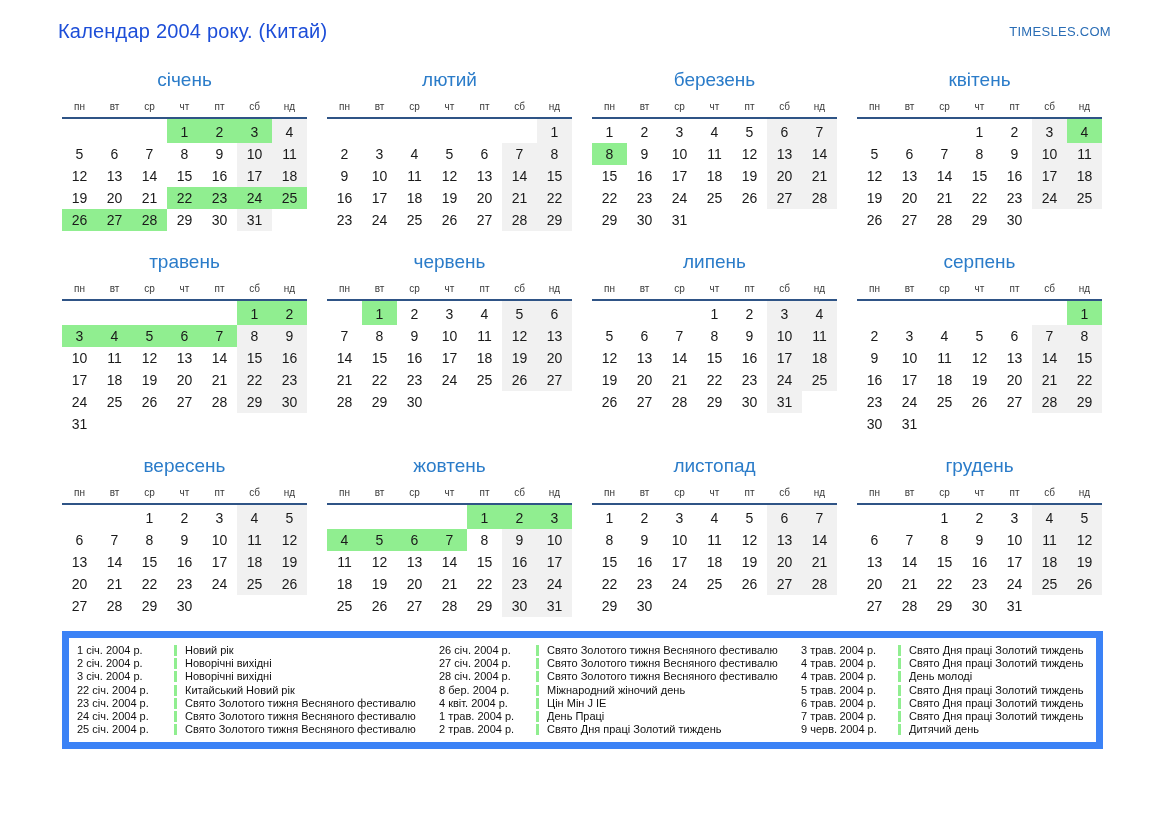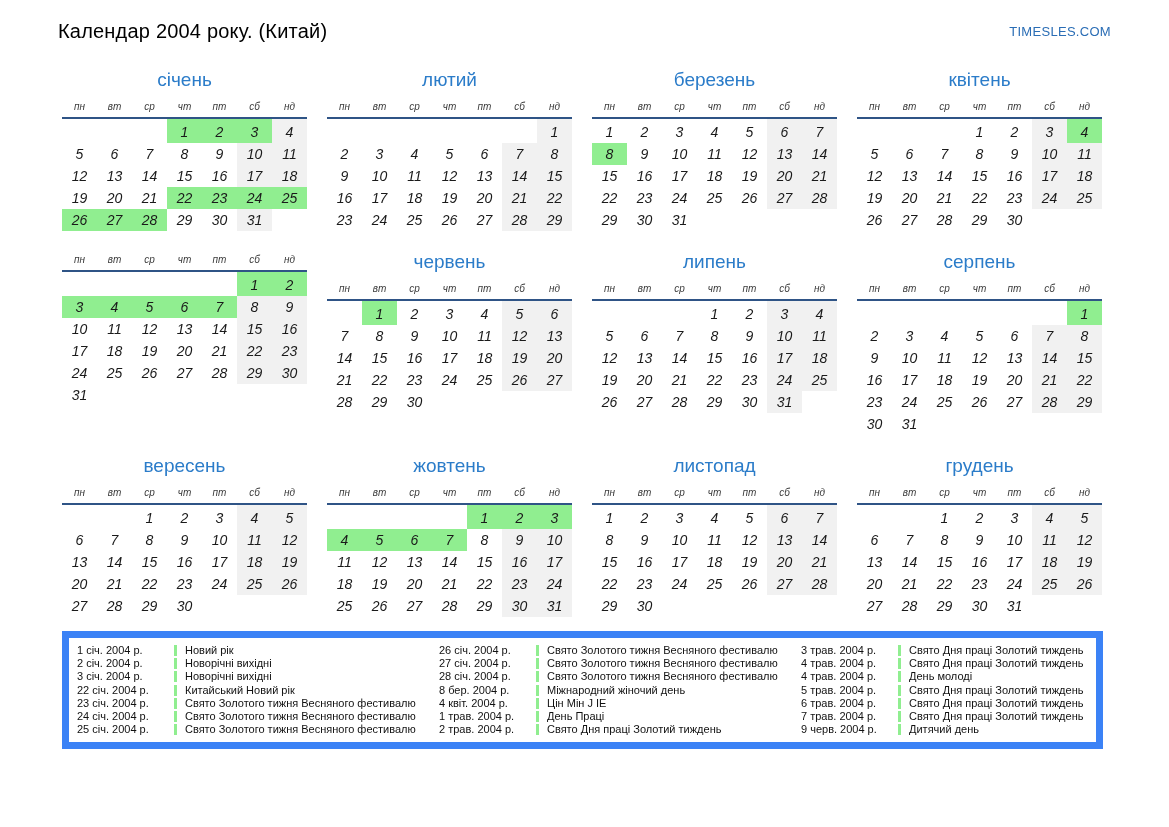--- a/index.html
+++ b/index.html
@@ -4,30 +4,30 @@
 <style>
   html,body{margin:0;padding:0;background:#ffffff;}
   body{
     width:1169px;height:827px;overflow:hidden;position:relative;
     font-family:"Liberation Sans","DejaVu Sans",sans-serif;
     -webkit-font-smoothing:antialiased;
   }
   .page{padding:14px 0 0 0;}
   .topbar{display:flex;justify-content:space-between;align-items:flex-start;
     margin:0 58px 0 58px;}
-  .page-title{font-size:20px;color:#000000;font-weight:400;letter-spacing:.2px;padding-top:6px;}
+  .page-title{font-size:20px;color:#1d4ed8;font-weight:400;letter-spacing:.2px;padding-top:6px;}
   .brand{font-size:13px;color:#2a6db5;text-decoration:none;padding-top:10px;letter-spacing:.3px;}
   .months-grid{
     margin:26px 0 0 62px;width:1040px;
     display:grid;grid-template-columns:repeat(4,245px);
     column-gap:20px;row-gap:20px;align-items:start;
   }
   .month{width:245px;}
   .mtitle{text-align:center;font-size:19px;color:#2b7cc9;margin-bottom:7px;font-weight:400;}
-  table.mtable{border-collapse:collapse;table-layout:fixed;width:245px;font-style:italic;}
+  table.mtable{border-collapse:collapse;table-layout:fixed;width:245px;}
   table.mtable th{
     width:35px;height:16px;font-size:10px;font-weight:400;color:#3a3a3a;
     text-align:center;vertical-align:middle;padding:0 0 3px 0;
     border-bottom:2px solid #2f5486;
   }
   table.mtable td{
     width:35px;height:22px;padding:0;text-align:center;vertical-align:middle;
     font-size:14px;color:#1a1a1a;
   }
   table.mtable tr:first-child td{padding-top:2px;}
@@ -301,20 +301,21 @@
               <td>28</td>
               <td>29</td>
               <td>30</td>
               <td class="empty"></td>
               <td class="empty"></td>
             </tr>
           </tbody>
         </table>
       </div>
       <div class="month">
+        <div class="mtitle">травень</div>
         <table class="mtable">
           <thead>
             <tr>
               <th>пн</th>
               <th>вт</th>
               <th>ср</th>
               <th>чт</th>
               <th>пт</th>
               <th>сб</th>
               <th>нд</th>

